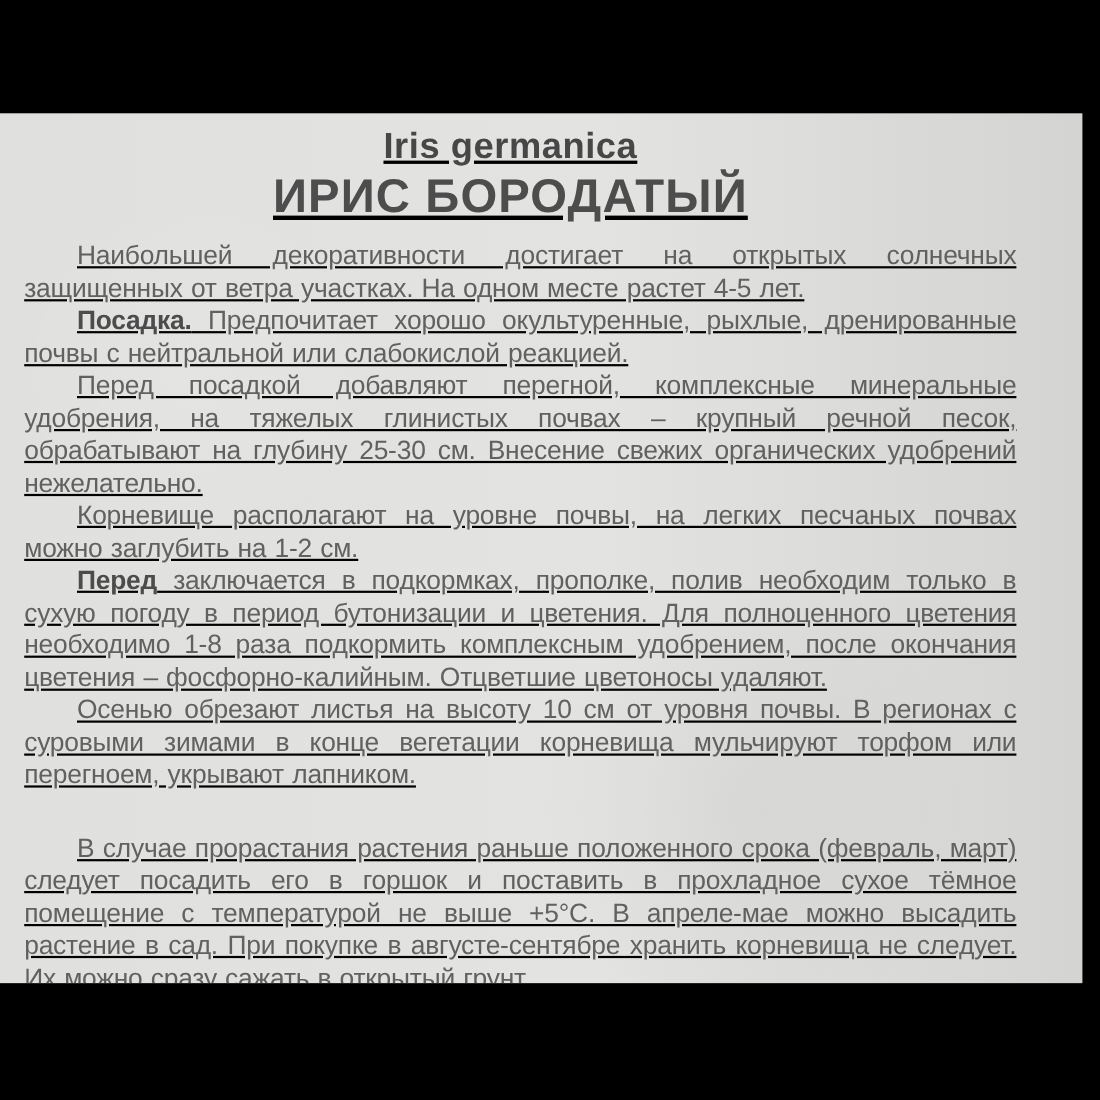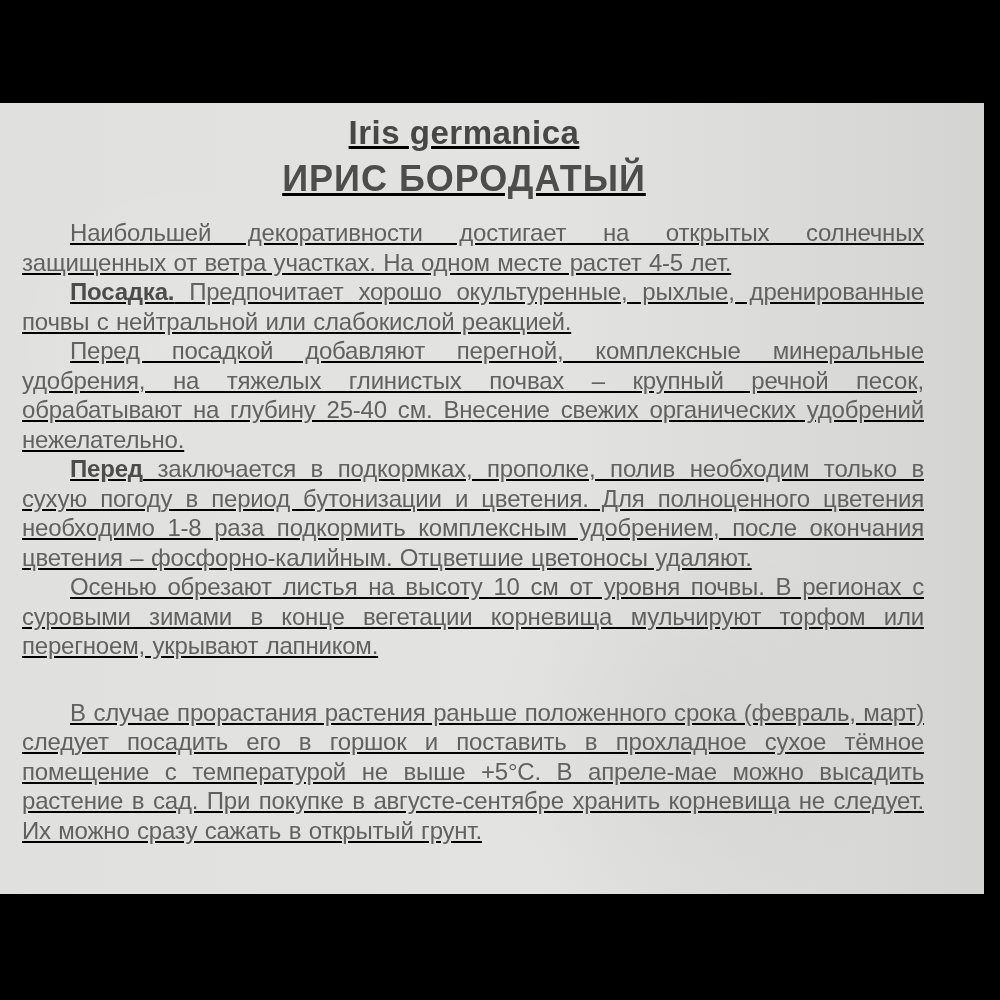--- a/index.html
+++ b/index.html
@@ -36,21 +36,21 @@
     color: #4a4a4a;
   }
   .latin-title {
     font-size: 33px;
     font-weight: bold;
     line-height: 40px;
     letter-spacing: 0.5px;
     color: #474747;
   }
   .main-title {
-    font-size: 36px;
+    font-size: 43px;
     font-weight: bold;
     line-height: 52px;
     letter-spacing: 1px;
     color: #4d4d4d;
   }
   .doc-body {
     margin: 13px 60px 0 22px;
     text-align: justify;
     font-size: 24px;
     line-height: 29.5px;
@@ -70,21 +70,22 @@
 <div class="scan-page">
 
   <div class="title-block">
     <div class="latin-title">Iris germanica</div>
     <div class="main-title">ИРИС БОРОДАТЫЙ</div>
   </div>
 
   <div class="doc-body">
     <p><b></b><span>Наибольшей декоративности достигает на открытых солнечных защищенных от ветра участках. На одном месте растет 4-5 лет.</span></p>
     <p><b>Посадка.</b><span> Предпочитает хорошо окультуренные, рыхлые, дренированные почвы с нейтральной или слабокислой реакцией.</span></p>
-    <p><b></b><span>Перед посадкой добавляют перегной, комплексные минеральные удобрения, на тяжелых глинистых почвах – крупный речной песок, обрабатывают на глубину 25-40 см. Внесение свежих органических удобрений нежелательно.</span></p>
+    <p><b></b><span>Перед посадкой добавляют перегной, комплексные минеральные удобрения, на тяжелых глинистых почвах – крупный речной песок, обрабатывают на глубину 25-30 см. Внесение свежих органических удобрений нежелательно.</span></p>
+    <p><b></b><span>Корневище располагают на уровне почвы, на легких песчаных почвах можно заглубить на 1-2 см.</span></p>
     <p><b>Перед</b><span> заключается в подкормках, прополке, полив необходим только в сухую погоду в период бутонизации и цветения. Для полноценного цветения необходимо 1-8 раза подкормить комплексным удобрением, после окончания цветения – фосфорно-калийным. Отцветшие цветоносы удаляют.</span></p>
     <p><b></b><span>Осенью обрезают листья на высоту 10 см от уровня почвы. В регионах с суровыми зимами в конце вегетации корневища мульчируют торфом или перегноем, укрывают лапником.</span></p>
     <p class="gap-before"><b></b><span>В случае прорастания растения раньше положенного срока (февраль, март) следует посадить его в горшок и поставить в прохладное сухое тёмное помещение с температурой не выше +5°С. В апреле-мае можно высадить растение в сад. При покупке в августе-сентябре хранить корневища не следует. Их можно сразу сажать в открытый грунт.</span></p>
   </div>
 
 </div>
 
 <div class="frame-bar bottom"></div>
 
 </body></html>

